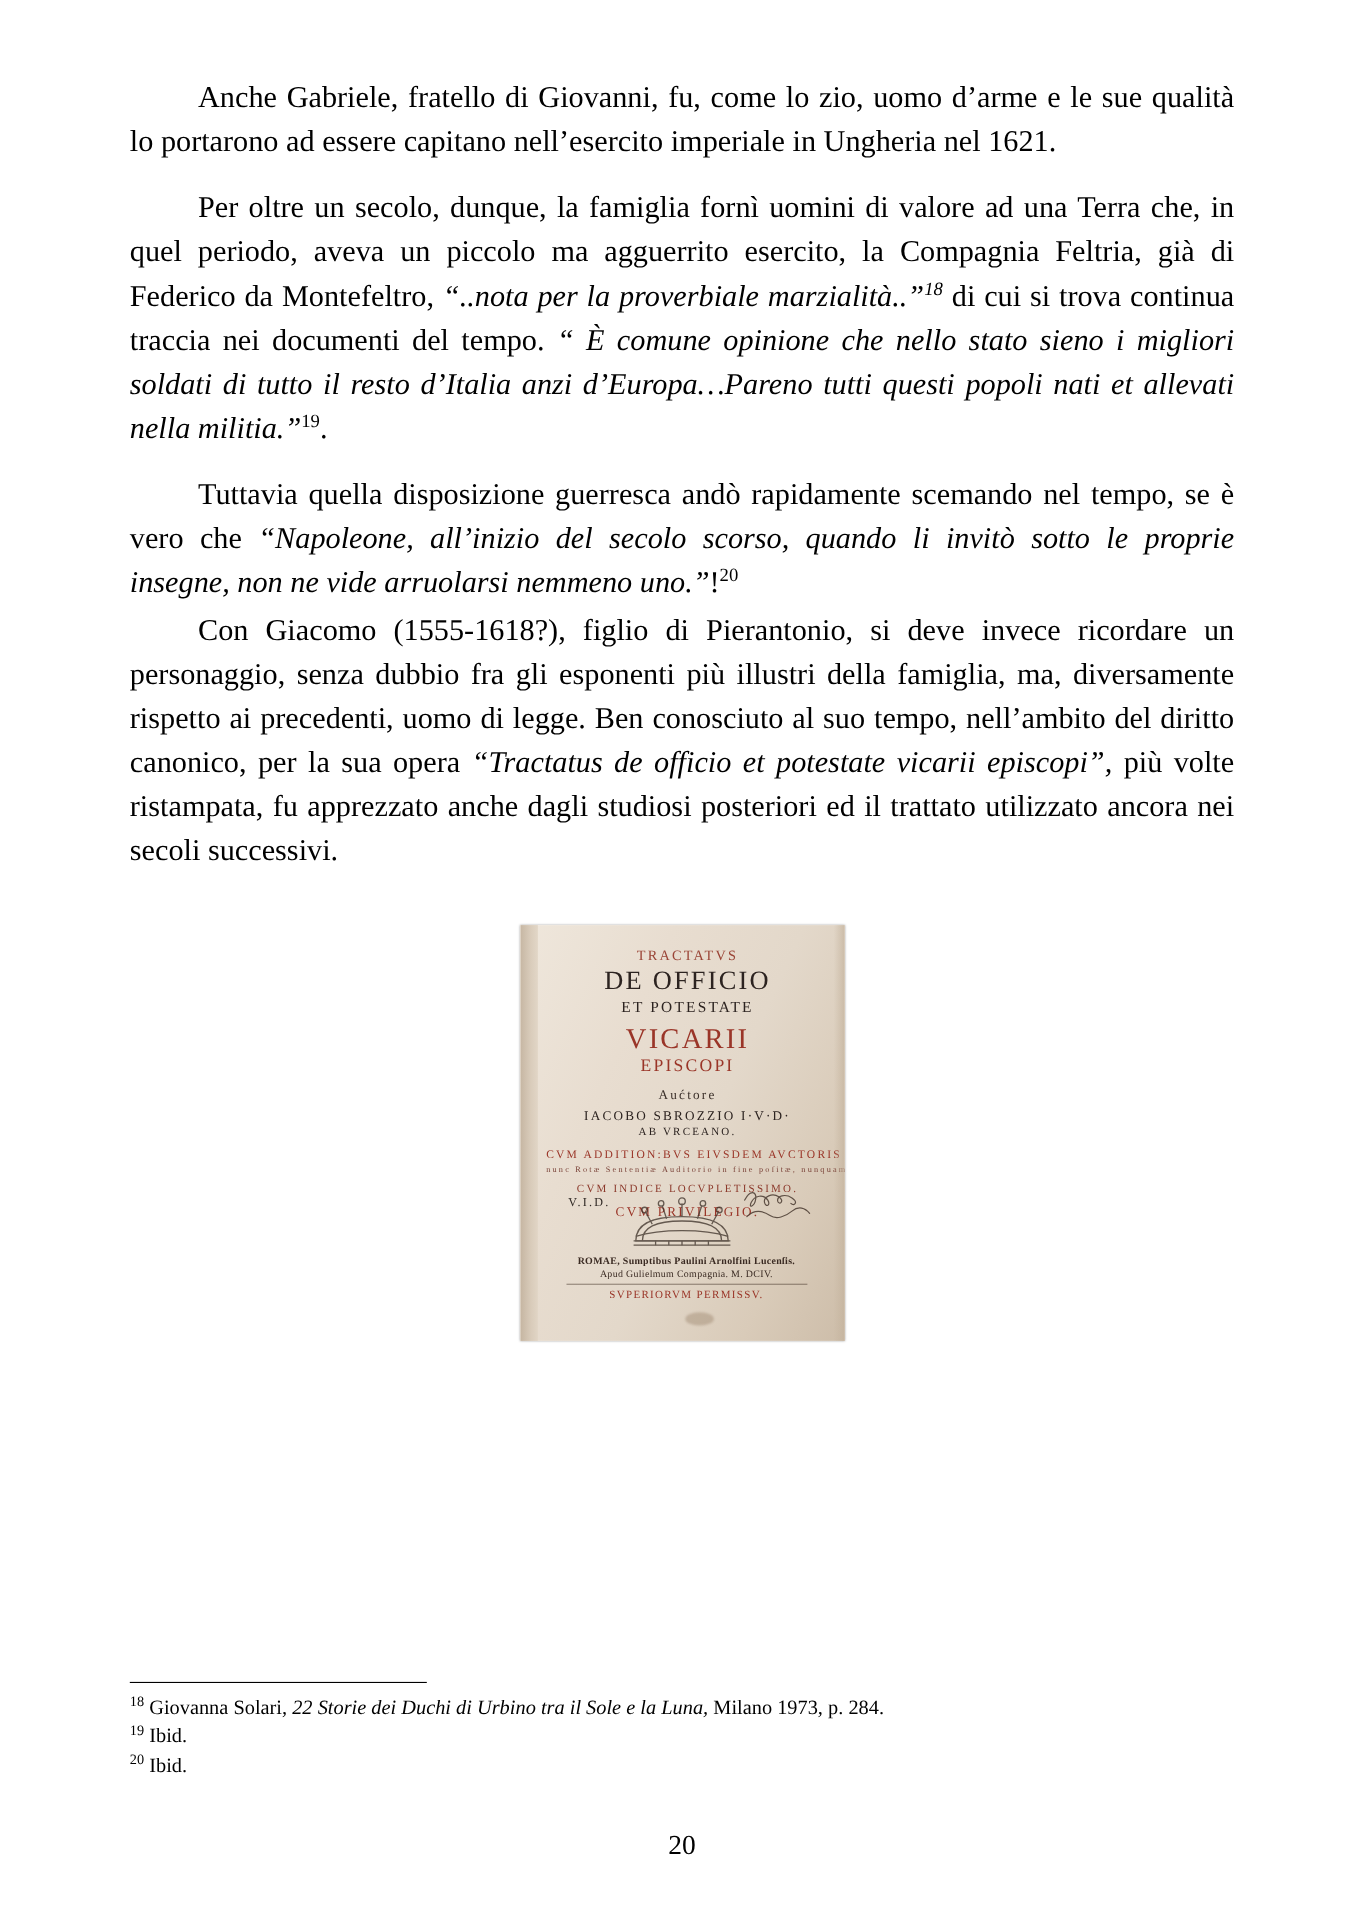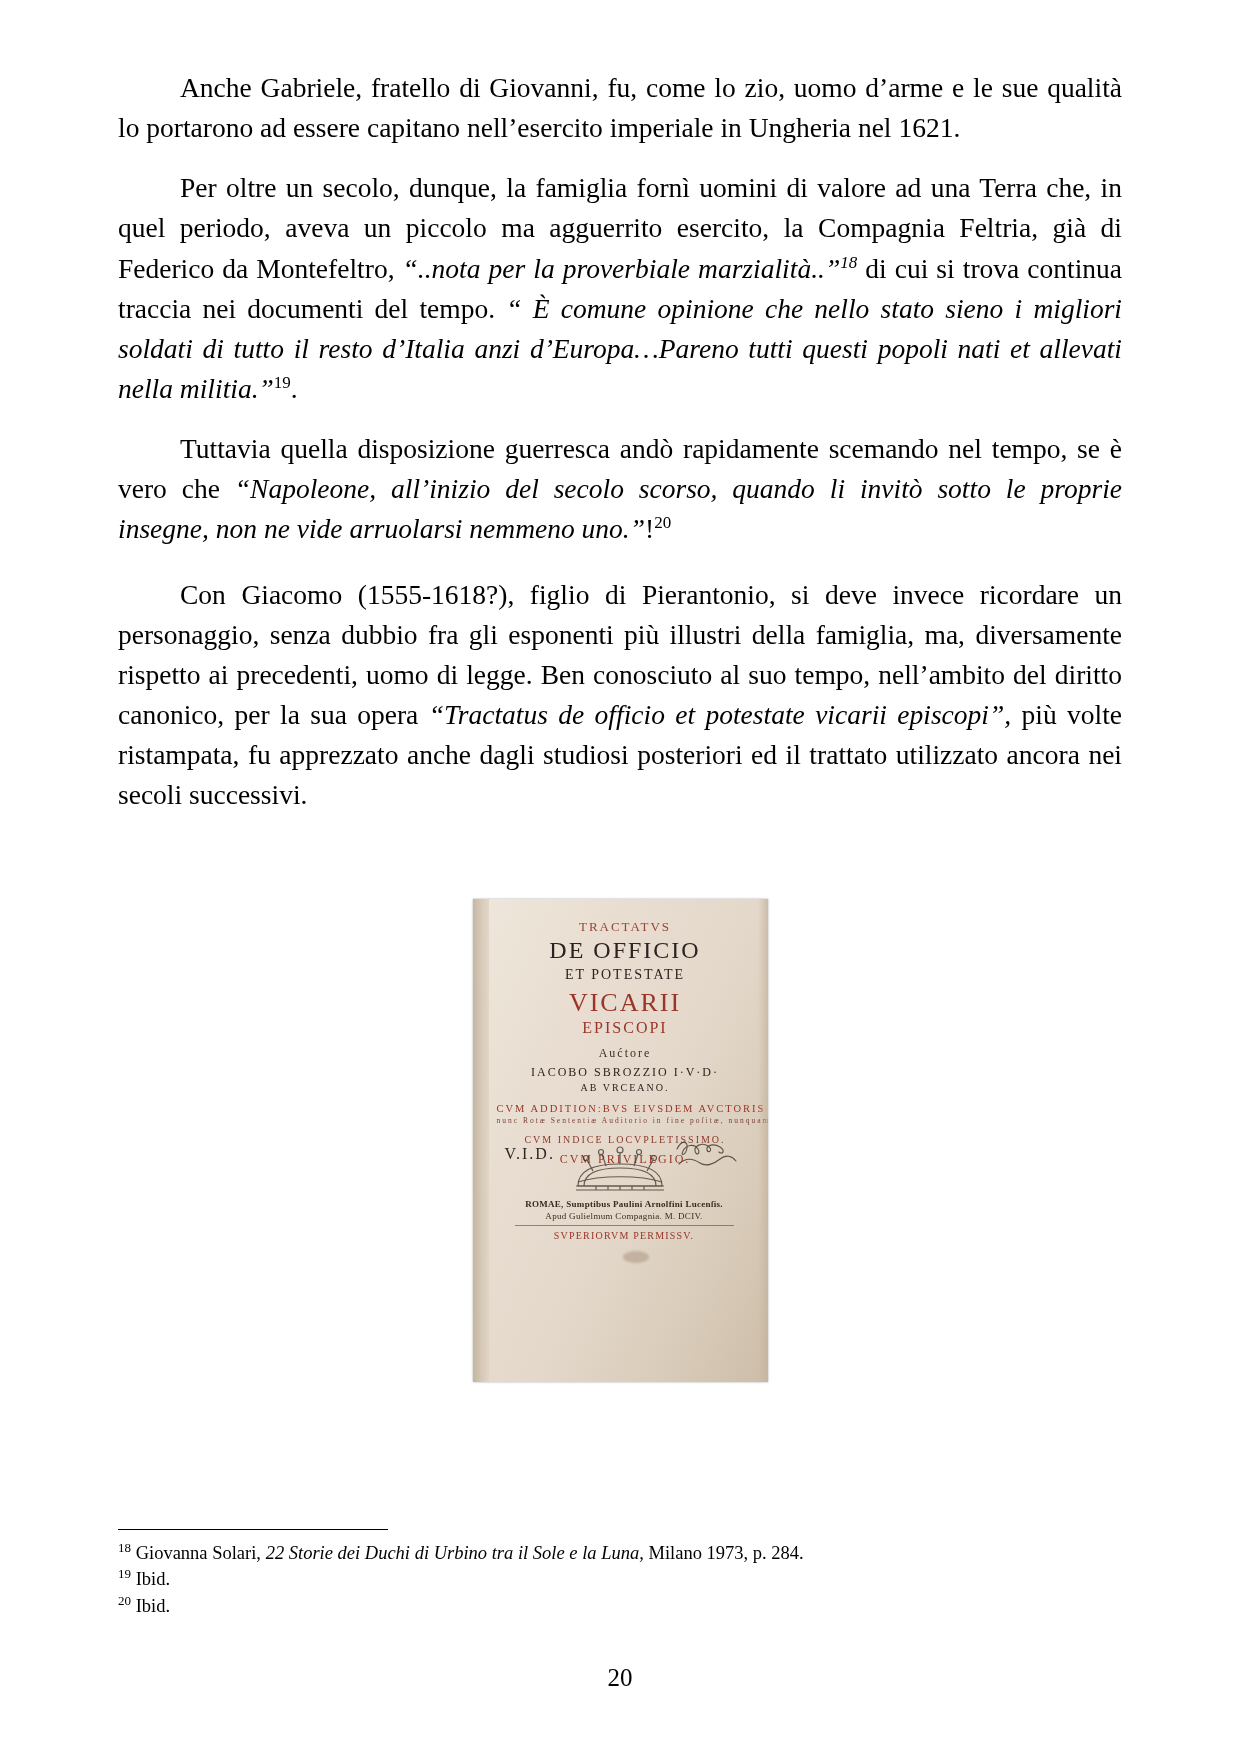--- a/index.html
+++ b/index.html
@@ -27,21 +27,21 @@
     line-height: 1.46;
     text-align: justify;
     text-justify: inter-word;
     hyphens: none;
   }
   .para {
     margin: 0 0 20px 0;
     text-indent: 62px;
   }
   .para.tight {
-    margin-bottom: 25px;
+    margin-bottom: 3px;
   }
   .it {
     font-style: italic;
     font-family: Liberation Serif, serif;
   }
   sup.fn {
     font-size: 17px;
     vertical-align: super;
     line-height: 0;
     font-style: normal;
@@ -49,27 +49,26 @@
   sup.fn.it {
     font-style: italic;
   }
   .figure-wrap {
     margin-top: 48px;
     display: flex;
     justify-content: center;
   }
   .book {
     width: 295px;
-    height: 483px;
+    height: 378px;
     position: relative;
     background: linear-gradient(115deg, #efe7dc 0%, #e8ddd0 30%, #e3d8ca 55%, #d9cbb9 80%, #cdbda9 100%);
     box-shadow: 0 0 2px rgba(0,0,0,0.35);
     overflow: hidden;
     font-family: "Liberation Serif", serif;
-    margin-top: 36px;
   }
   .book:before {
     content: "";
     position: absolute;
     left: 0; top: 0; bottom: 0;
     width: 16px;
     background: linear-gradient(90deg, #bfae99 0%, #d6c8b6 60%, #e0d4c4 100%);
     opacity: .85;
   }
   .book:after {
@@ -100,23 +99,23 @@
   .l5 { font-size: 16px; letter-spacing: 4px; color: #9a3528; margin-top: 1px; }
   .l6 { font-size: 12px; letter-spacing: 1px; color: #3a2f29; margin-top: 9px; }
   .l7 { font-size: 12px; letter-spacing: 1px; color: #2c2320; margin-top: 4px; }
   .l8 { font-size: 10px; letter-spacing: 1px; color: #2c2320; margin-top: 2px; }
   .l9 { font-size: 10.5px; letter-spacing: .5px; color: #9a3528; margin-top: 10px; }
   .l10 { font-size: 7.5px; letter-spacing: .2px; color: #7a4238; margin-top: 2px; line-height: 1.25; }
   .l11 { font-size: 10px; letter-spacing: 1px; color: #8c3a2c; margin-top: 8px; }
   .l12 { font-size: 12px; letter-spacing: 2px; color: #9a3528; margin-top: 7px; }
   .vid {
     position: absolute;
-    left: 32px;
+    left: 44px;
     top: 246px;
-    font-size: 16px;
+    font-size: 11px;
     color: #2e2723;
     letter-spacing: 2px;
   }
   .scribble {
     position: absolute;
     right: 24px;
     top: 238px;
     width: 70px;
     height: 34px;
     color: #4a3b31;

